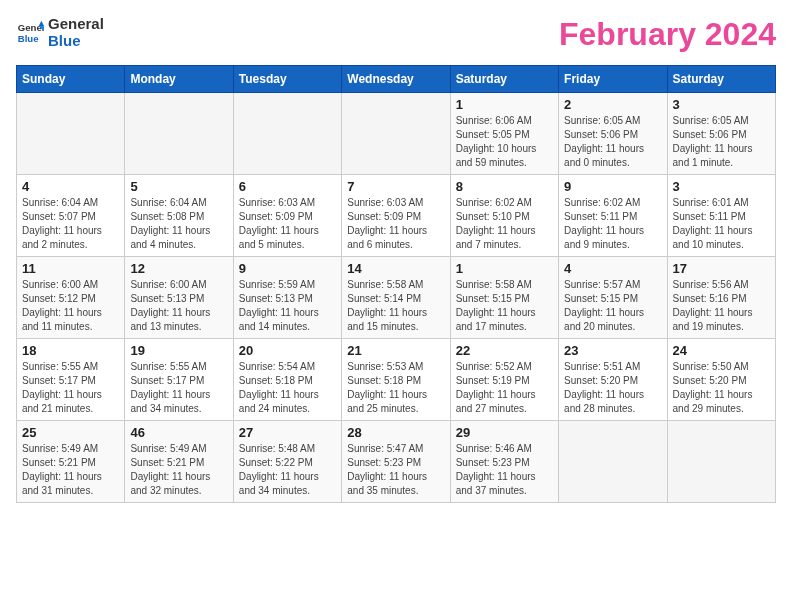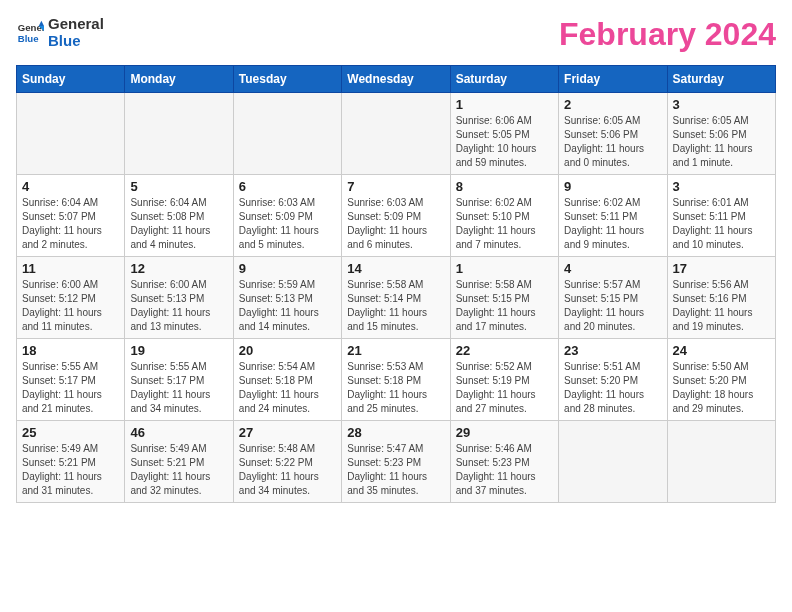--- a/index.html
+++ b/index.html
@@ -220,21 +220,21 @@
         <td>
           <span class="day-num">22</span>
           <div class="day-info">Sunrise: 5:52 AM<br>Sunset: 5:19 PM<br><span class="daylight-label">Daylight: 11 hours and 27 minutes.</span></div>
         </td>
         <td>
           <span class="day-num">23</span>
           <div class="day-info">Sunrise: 5:51 AM<br>Sunset: 5:20 PM<br><span class="daylight-label">Daylight: 11 hours and 28 minutes.</span></div>
         </td>
         <td>
           <span class="day-num">24</span>
-          <div class="day-info">Sunrise: 5:50 AM<br>Sunset: 5:20 PM<br><span class="daylight-label">Daylight: 18 hours and 29 minutes.</span></div>
+          <div class="day-info">Sunrise: 5:50 AM<br>Sunset: 5:20 PM<br><span class="daylight-label">Daylight: 11 hours and 29 minutes.</span></div>
         </td>
       </tr>
       <tr>
         <td>
           <span class="day-num">25</span>
           <div class="day-info">Sunrise: 5:49 AM<br>Sunset: 5:21 PM<br><span class="daylight-label">Daylight: 11 hours and 31 minutes.</span></div>
         </td>
         <td>
           <span class="day-num">46</span>
           <div class="day-info">Sunrise: 5:49 AM<br>Sunset: 5:21 PM<br><span class="daylight-label">Daylight: 11 hours and 32 minutes.</span></div>

